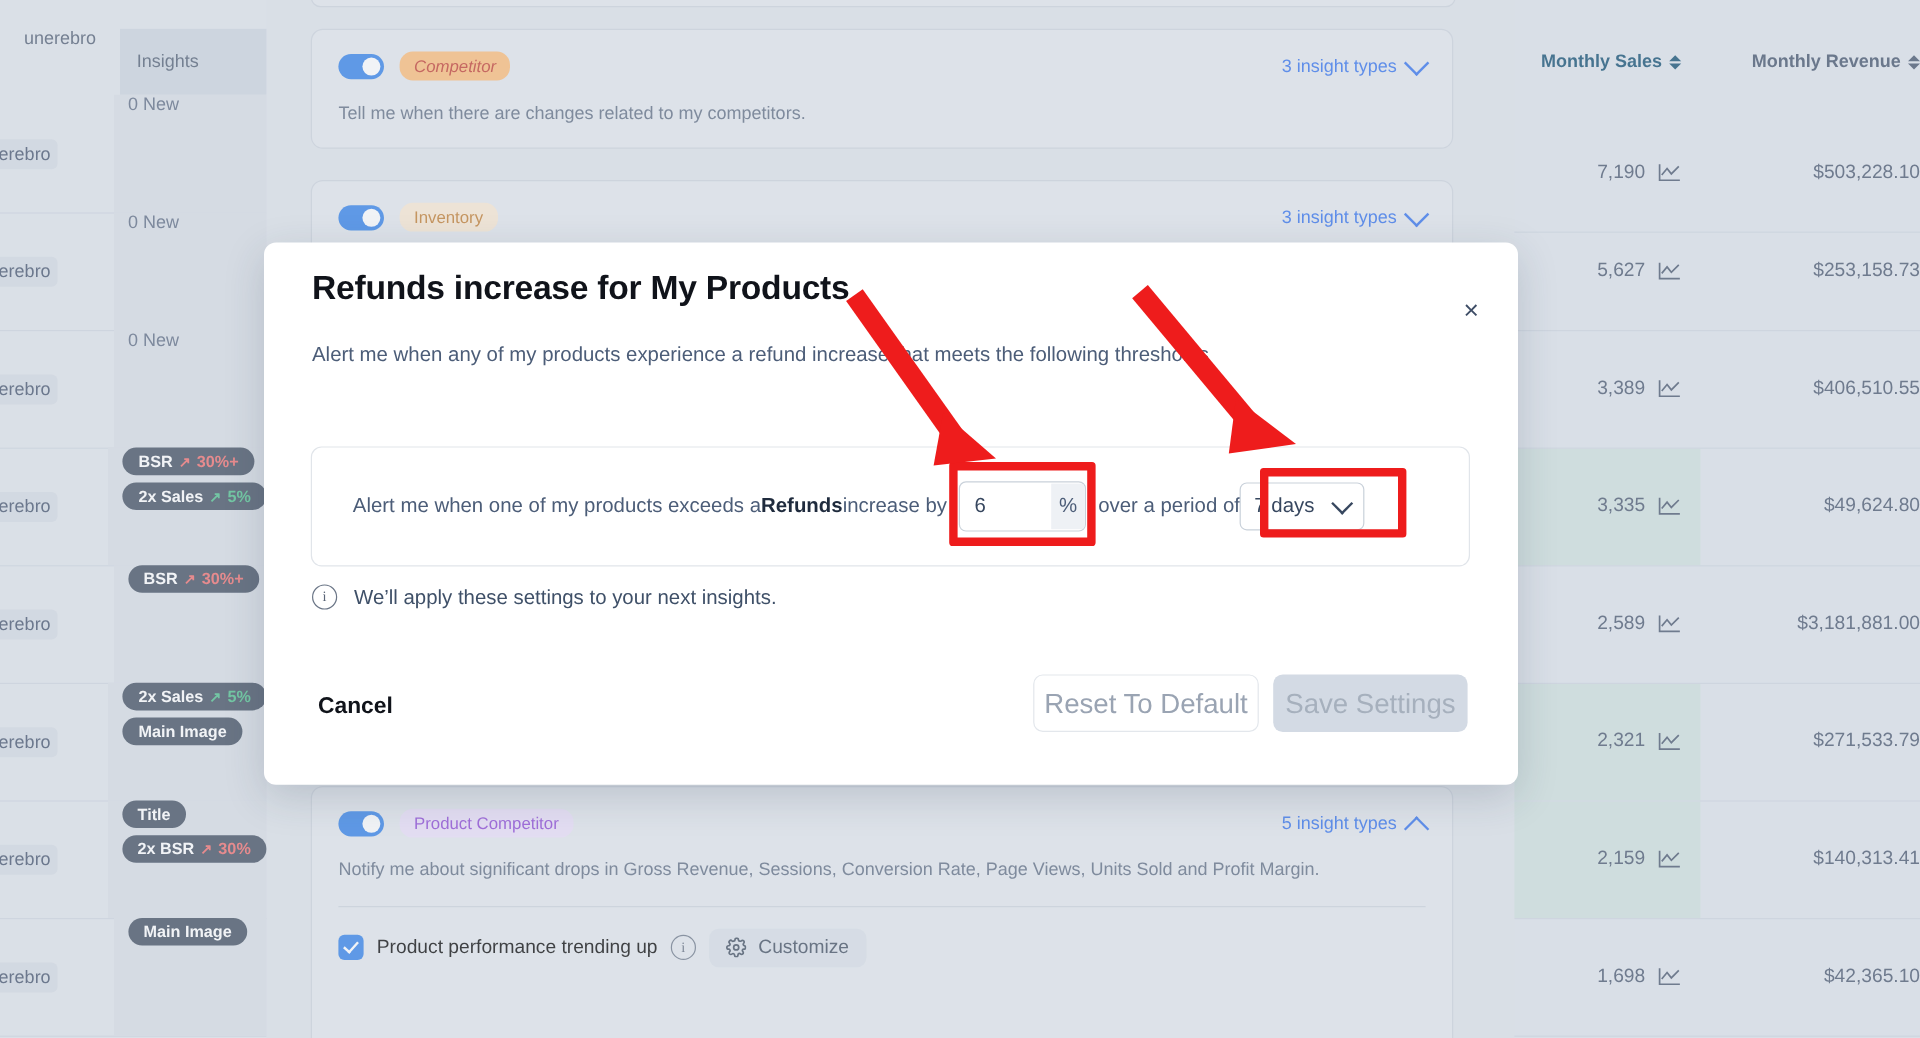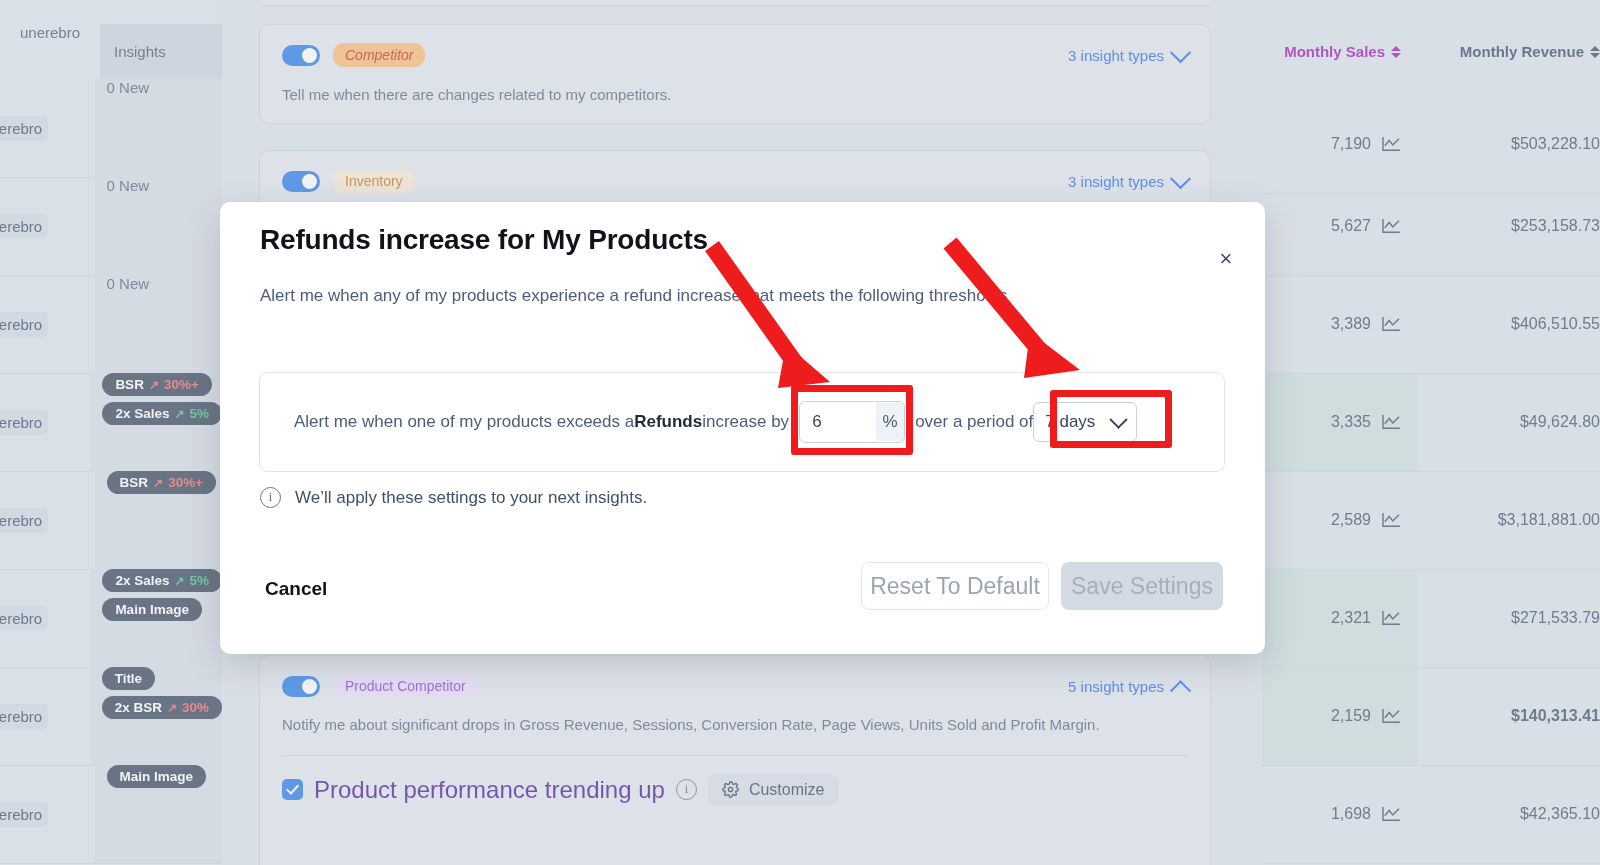--- a/index.html
+++ b/index.html
@@ -28,21 +28,21 @@
 
   .hdr-row{
     position:absolute; top:24px; left:0; height:55px;
     display:flex; align-items:center;
   }
   .hdr-cell{
     font-size:15px; color:#4d5b70; padding:0 14px; height:55px;
     display:flex; align-items:center; box-sizing:border-box;
   }
   .hdr-cell.shaded{ background:#ccd5de; }
-  .hdr-cell.sortable{ color:#a21caf; font-weight:600; gap:6px;}
+  .hdr-cell.sortable{ color:#0c4a6e; font-weight:600; gap:6px;}
   .hdr-wrap{ flex-direction:row; align-items:flex-start; justify-content:center; line-height:1.25;}
 
   .sort-ic{display:inline-block;width:10px;height:14px;position:relative;}
   .sort-ic::before,.sort-ic::after{
     content:"";position:absolute;left:0;border-left:5px solid transparent;border-right:5px solid transparent;
   }
   .sort-ic::before{top:1px;border-bottom:5px solid currentColor;}
   .sort-ic::after{bottom:1px;border-top:5px solid currentColor;}
 
   .trow{
@@ -374,21 +374,21 @@
         </div>
       </div>
       <div class="trow" style="top: 667px; left: 1262px; width: 338px;">
         <div class="rcell sales hl" style="height: 97px;">
           <span>2,159</span>
           <svg class="spark" viewBox="0 0 22 18" fill="none" stroke="#45536b" stroke-width="1.6">
             <path d="M2 1 V16 H21"></path>
             <path d="M4 11 L9 5 L13 10 L20 3"></path>
           </svg>
         </div>
-        <div class="rcell rev" style="height: 97px; font-weight: bold;">
+        <div class="rcell rev" style="height: 97px;">
           <span>$140,313.41</span>
         </div>
       </div>
       <div class="trow" style="top: 765px; left: 1262px; width: 338px;">
         <div class="rcell sales" style="height: 97px;">
           <span>1,698</span>
           <svg class="spark" viewBox="0 0 22 18" fill="none" stroke="#45536b" stroke-width="1.6">
             <path d="M2 1 V16 H21"></path>
             <path d="M4 11 L9 5 L13 10 L20 3"></path>
           </svg>
@@ -431,21 +431,21 @@
     <div class="chip perf">Product Competitor</div>
     <div class="ins-link">
       <span>5 insight types</span>
       <span class="chev up"></span>
     </div>
   </div>
   <div class="p-desc" style="margin-top:16px;width:890px;">Notify me about significant drops in Gross Revenue, Sessions, Conversion Rate, Page Views, Units Sold and Profit Margin.</div>
   <div class="p-div" style="margin-top:18px;"></div>
   <div class="p-row" style="margin-top:18px;gap:11px;">
     <div class="cbox"></div>
-    <span style="font-size:24px;color:#4c1d95;">Product performance trending up</span>
+    <span style="font-size:16px;color:#000000;">Product performance trending up</span>
     <span class="info-ic">i</span>
     <div class="cust-btn">
       <svg width="17" height="17" viewBox="0 0 24 24" fill="none" stroke="#3d4a5c" stroke-width="2">
         <circle cx="12" cy="12" r="3"></circle>
         <path d="M19.4 15a1.65 1.65 0 0 0 .33 1.82l.06.06a2 2 0 1 1-2.83 2.83l-.06-.06a1.65 1.65 0 0 0-1.82-.33 1.65 1.65 0 0 0-1 1.51V21a2 2 0 0 1-4 0v-.09A1.65 1.65 0 0 0 9 19.4a1.65 1.65 0 0 0-1.82.33l-.06.06a2 2 0 1 1-2.83-2.83l.06-.06a1.65 1.65 0 0 0 .33-1.82 1.65 1.65 0 0 0-1.51-1H3a2 2 0 0 1 0-4h.09A1.65 1.65 0 0 0 4.6 9a1.65 1.65 0 0 0-.33-1.82l-.06-.06a2 2 0 1 1 2.83-2.83l.06.06A1.65 1.65 0 0 0 9 4.6h.09A1.65 1.65 0 0 0 10.6 3.09V3a2 2 0 0 1 4 0v.09A1.65 1.65 0 0 0 16.11 4.6a1.65 1.65 0 0 0 1.82-.33l.06-.06a2 2 0 1 1 2.83 2.83l-.06.06a1.65 1.65 0 0 0-.33 1.82V9a1.65 1.65 0 0 0 1.51 1H21a2 2 0 0 1 0 4h-.09a1.65 1.65 0 0 0-1.51 1z"></path>
       </svg>
       <span>Customize</span>
     </div>
   </div>
 </div>

